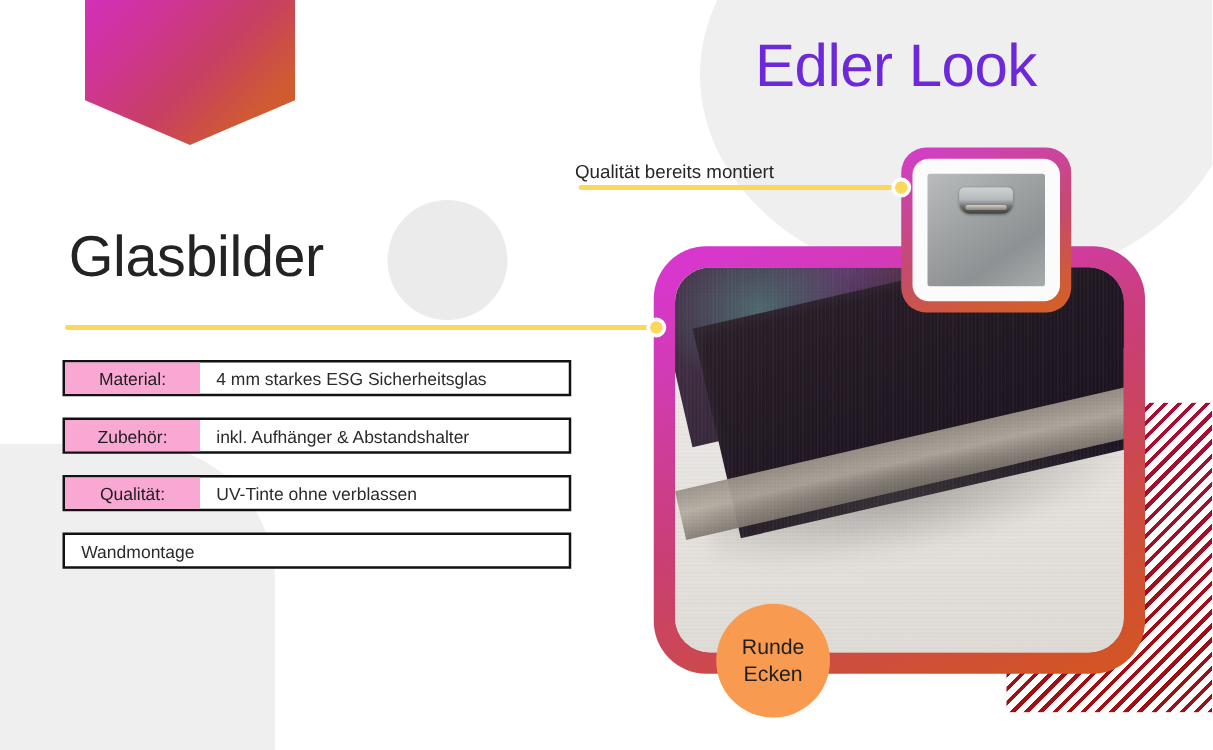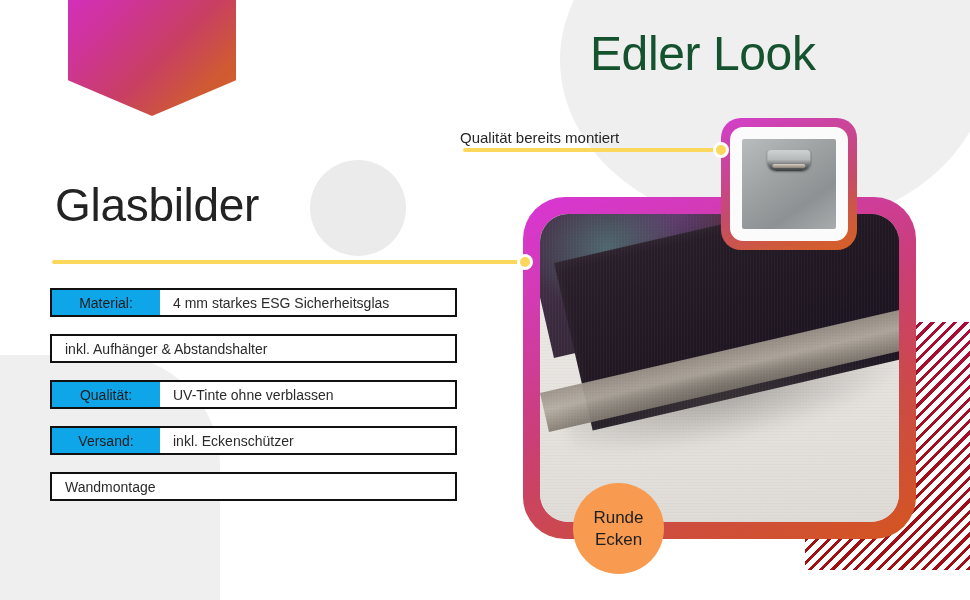--- a/index.html
+++ b/index.html
@@ -68,25 +68,25 @@
     background: linear-gradient(135deg, #d42ec0 0%, #cf3499 25%, #c83f62 55%, #cf5a33 80%, #d4602a 100%);
     border-radius: 10px;
     -webkit-clip-path: polygon(0 0, 100% 0, 100% 72%, 50% 100%, 0 72%);
     clip-path: polygon(0 0, 100% 0, 100% 72%, 50% 100%, 0 72%);
     z-index: 2;
   }
 
   
   .headline-right {
     position: absolute;
-    left: 590px;
+    left: 604px;
     top: 26px;
     font-size: 48px;
     font-weight: 400;
-    color: #14532d;
+    color: #6d28d9;
     letter-spacing: -0.4px;
     white-space: nowrap;
     z-index: 3;
   }
 
   .headline-left {
     position: absolute;
     left: 55px;
     top: 178px;
     font-size: 46px;
@@ -144,21 +144,21 @@
     align-items: stretch;
     border: 2px solid #111111;
     height: 29px;
     margin-bottom: 17px;
     background: #ffffff;
   }
 
   .spec-key {
     width: 108px;
     flex: 0 0 108px;
-    background: #0ea5e9;
+    background: #f9a8d4;
     display: flex;
     align-items: center;
     justify-content: center;
     font-size: 14px;
     color: #1d1d1d;
   }
 
   .spec-val {
     flex: 1;
     display: flex;
@@ -402,32 +402,29 @@
   <div class="connector-dot dot-main"></div>
 
   <div class="spec-table">
 
     <div class="spec-row">
       <div class="spec-key">Material:</div>
       <div class="spec-val">4 mm starkes ESG Sicherheitsglas</div>
     </div>
 
     <div class="spec-row">
+      <div class="spec-key">Zubehör:</div>
       <div class="spec-val">inkl. Aufhänger &amp; Abstandshalter</div>
     </div>
 
     <div class="spec-row">
       <div class="spec-key">Qualität:</div>
       <div class="spec-val">UV-Tinte ohne verblassen</div>
     </div>
 
-    <div class="spec-row">
-      <div class="spec-key">Versand:</div>
-      <div class="spec-val">inkl. Eckenschützer</div>
-    </div>
 
     <div class="spec-row">
       <div class="spec-val">Wandmontage</div>
     </div>
 
   </div>
 
   <div class="badge-round">
     <div class="badge-line">Runde</div>
     <div class="badge-line">Ecken</div>

